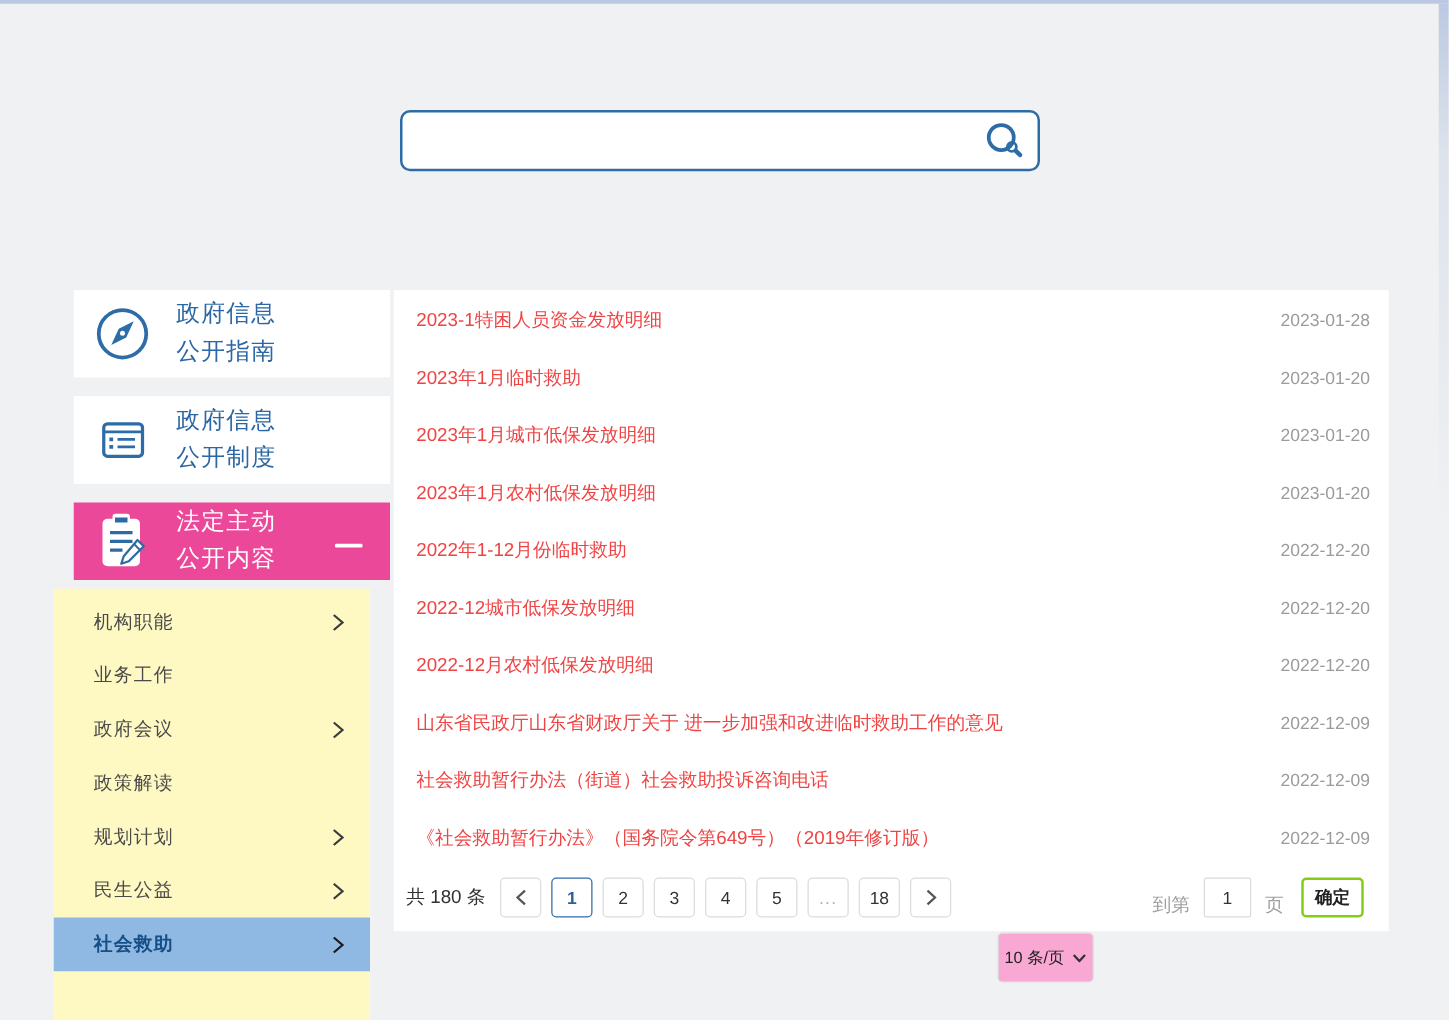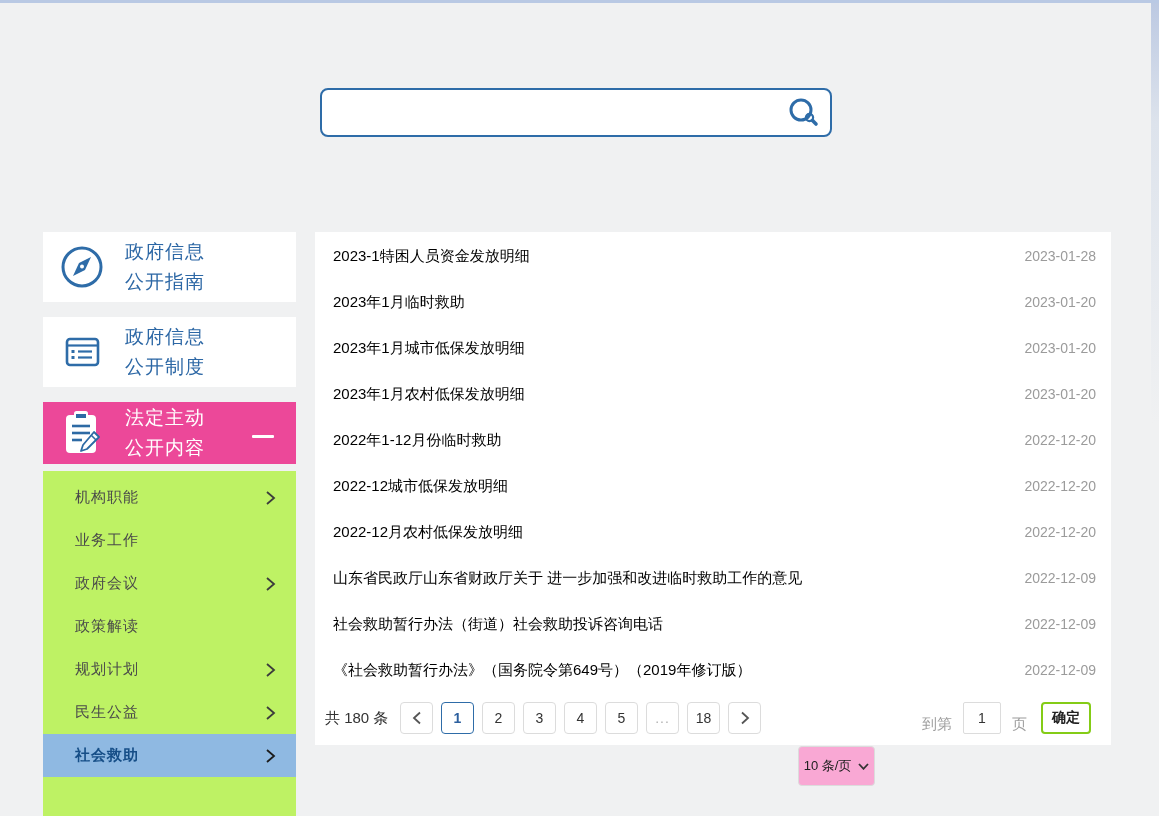--- a/index.html
+++ b/index.html
@@ -16,44 +16,44 @@
   
   .search { position:absolute; left:320px; top:88px; width:512px; height:49px;
             background:#fff; border:2px solid #2e6ca8; border-radius:8px;
             display:flex; align-items:center; }
   .search input { flex:1; height:100%; border:none; outline:none; background:transparent;
                   padding:0 14px; font-size:16px; color:#333; }
   .search-btn { width:48px; height:100%; border:none; background:transparent; cursor:pointer;
                 display:flex; align-items:center; justify-content:center; padding-right:6px; }
 
   
-  .side-item { position:absolute; left:43px; width:253px; height:70px; background:#fff;
+  .side-item { position:absolute; left:59px; width:253px; height:70px; background:#fff;
                display:flex; align-items:center; cursor:pointer; }
   .si-icon { width:54px; margin-left:12px; display:flex; justify-content:center; align-items:center; }
   .si-label { margin-left:16px; font-size:19px; line-height:30px; color:#2c67a5; letter-spacing:1px; }
   .side-item.active { background:#ec4899; height:62px;align-items:center; }
   .side-item.active .si-label { color:#fff; }
   .minus-bar { position:absolute; right:22px; top:33px; width:22px; height:3px; background:#fff; border-radius:1px; }
 
   
   .submenu { position:absolute; left:43px; top:471px; width:253px; height:345px;
-             background:#bef264; padding-top:5px; }
+             background:#fef9c3; padding-top:5px; }
   .sub { height:43px; display:flex; align-items:center; justify-content:space-between;
          padding:0 20px 0 32px; cursor:pointer; }
   .sub .slabel { font-size:15px; color:#4a4a4a; letter-spacing:1px; }
   .sub svg { color:#3c3c3c; flex:none; }
   .sub.active { background:#8fb9e2; }
   .sub.active .slabel { color:#164e87; font-weight:bold; }
   .sub.active svg { color:#1c1c1c; }
 
   
   .panel { position:absolute; left:315px; top:232px; width:796px; height:513px; background:#fff; }
   .rows { position:absolute; top:1px; left:0; width:100%; }
   .row { height:46px; display:flex; align-items:center; padding:0 15px 0 18px; }
-  .row a { flex:1; font-size:15px; color:#000000; text-decoration:none; white-space:nowrap;
+  .row a { flex:1; font-size:15px; color:#ef4444; text-decoration:none; white-space:nowrap;
            overflow:hidden; cursor:pointer; }
   .row .date { font-size:14px; color:#9b9b9b; margin-left:20px; flex:none; }
 
   
   .pager { position:absolute; left:0; top:470px; width:100%; height:32px; font-size:14px; color:#333; }
   .total { position:absolute; left:10px; line-height:32px; font-size:15px; color:#333; }
   .pbtns { position:absolute; left:85px; top:0; display:flex; gap:8px; }
   .pbtn { min-width:33px; height:32px; border:1px solid #dcdcdc; border-radius:4px; background:#fff;
           color:#333; font-size:14px; display:flex; align-items:center; justify-content:center;
           cursor:pointer; padding:0 7px; }

